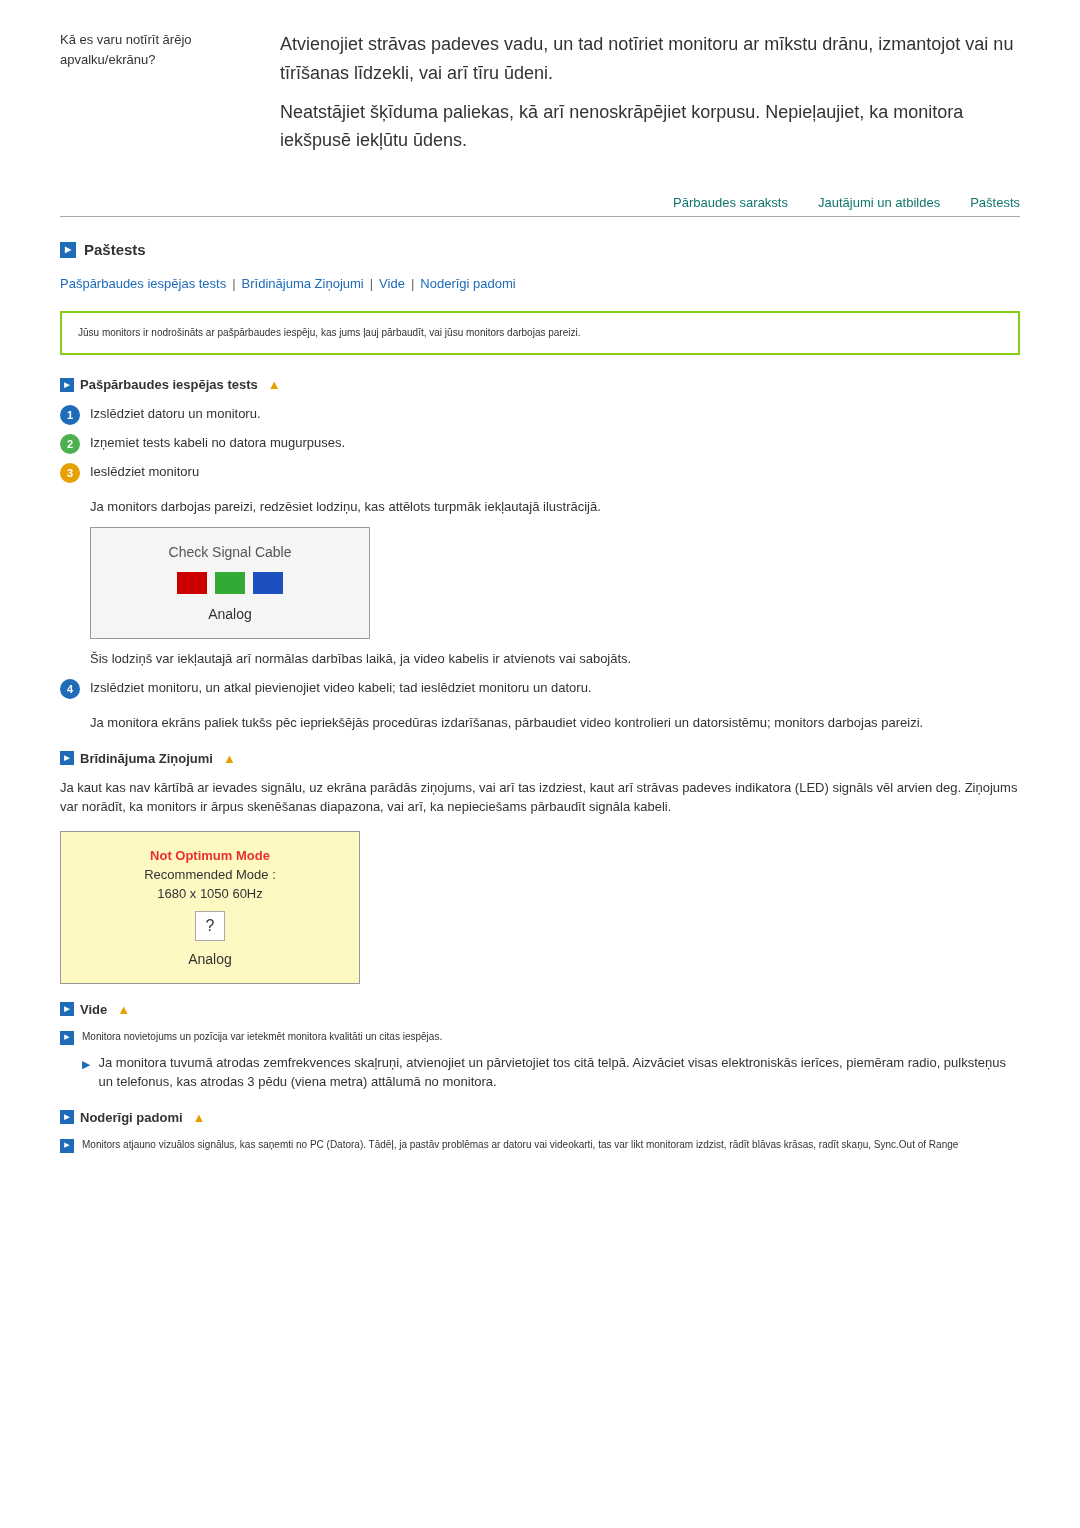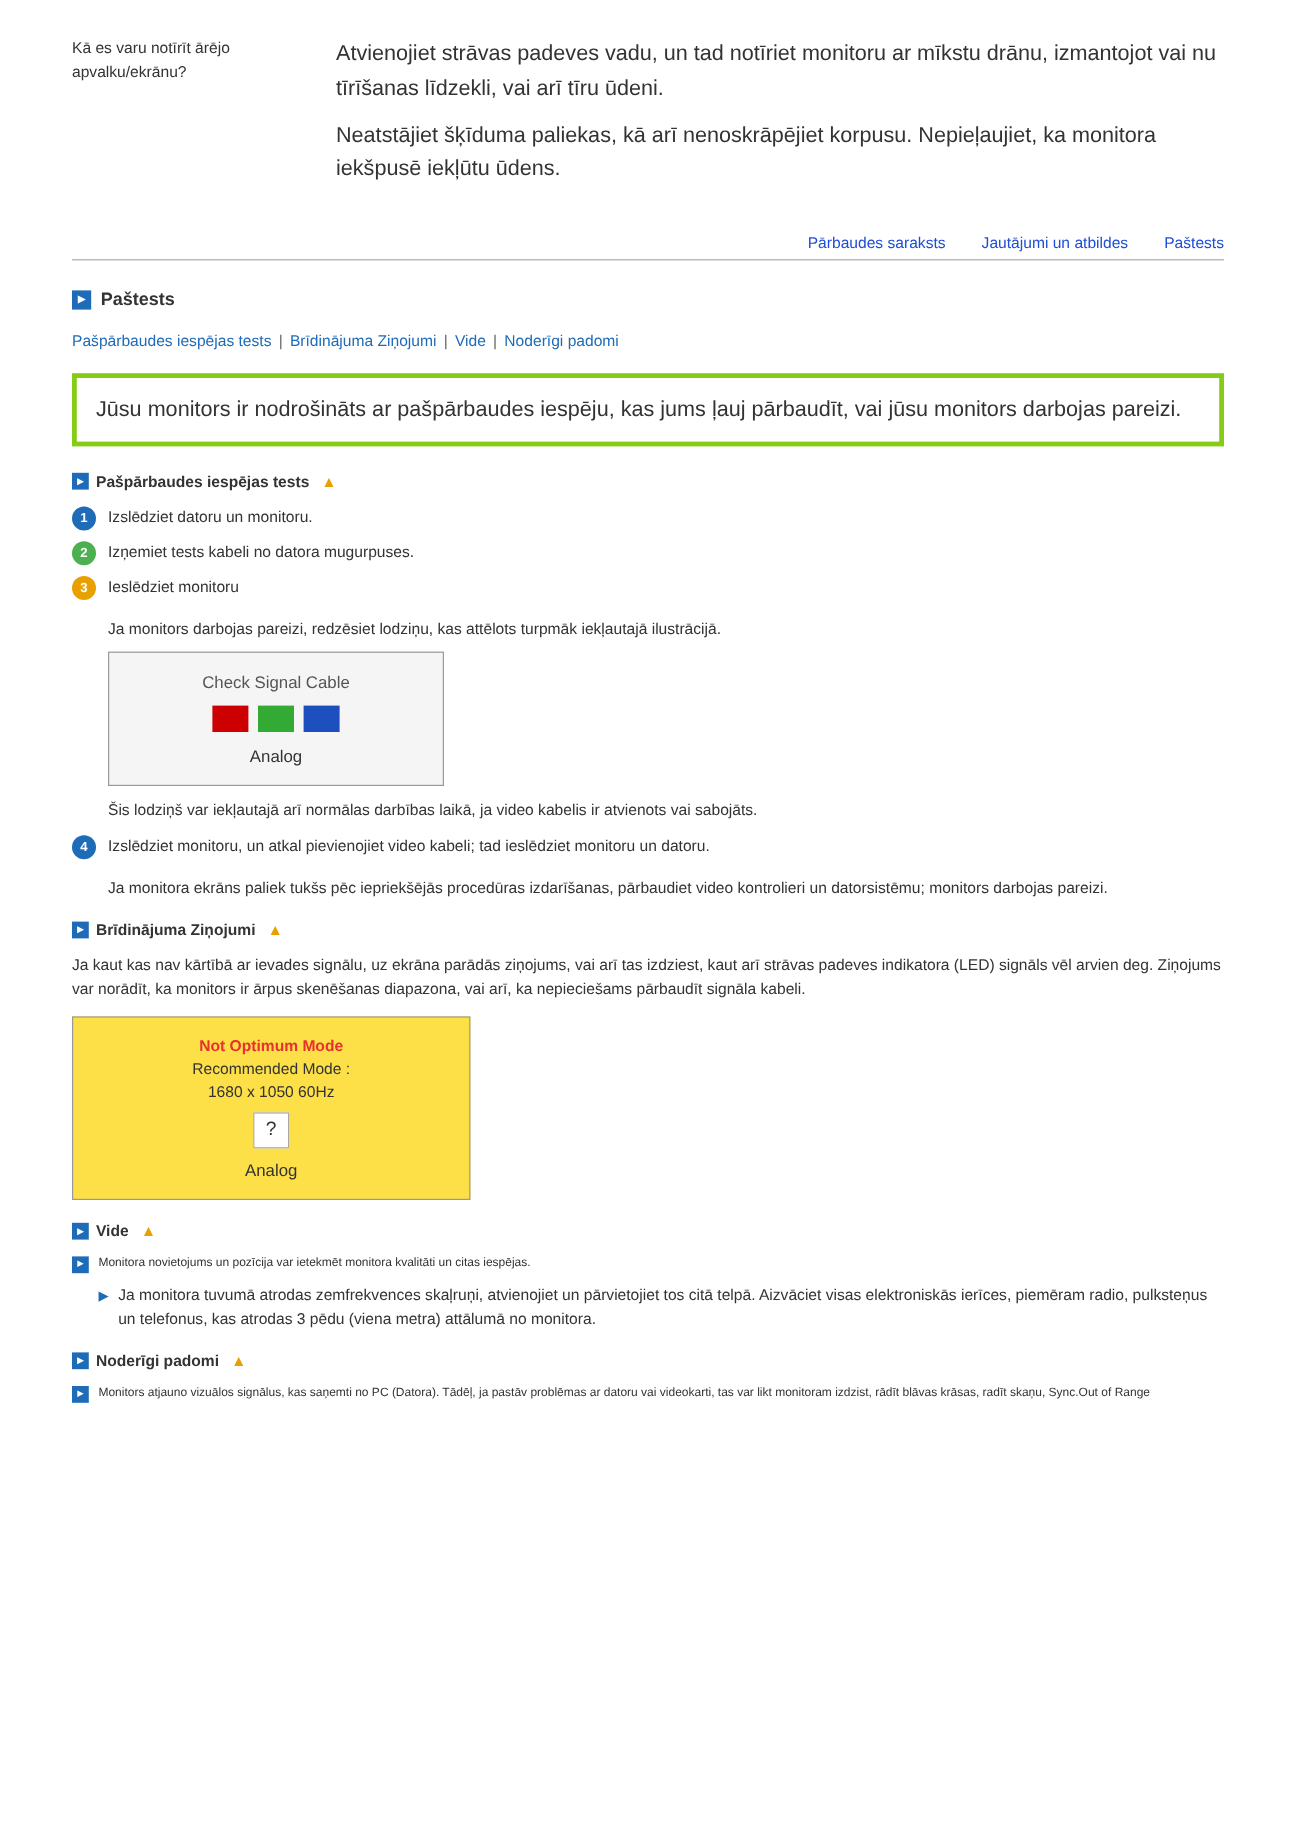--- a/index.html
+++ b/index.html
@@ -32,21 +32,21 @@
     .nav-tabs {
       display: flex;
       justify-content: flex-end;
       gap: 30px;
       border-bottom: 1px solid #aaa;
       padding-bottom: 6px;
       margin-bottom: 24px;
       font-size: 13px;
     }
     .nav-tab {
-      color: #1d4ed8;
+      color: #0f766e;
       cursor: pointer;
       text-decoration: none;
     }
     .section-title {
       display: flex;
       align-items: center;
       gap: 8px;
       font-size: 15px;
       font-weight: bold;
       color: #333;
@@ -74,24 +74,24 @@
       align-items: center;
     }
     .links-row a {
       color: #1e6bb8;
       text-decoration: none;
     }
     .links-row span {
       color: #666;
     }
     .info-box {
-      border: 4px solid #84cc16;
+      border: 2px solid #84cc16;
       padding: 12px 16px;
       margin-bottom: 22px;
-      font-size: 18px;
+      font-size: 10px;
       line-height: 1.6;
       color: #333;
     }
     .subsection-title {
       display: flex;
       align-items: center;
       gap: 6px;
       font-size: 13px;
       font-weight: bold;
       color: #333;
@@ -173,24 +173,24 @@
     .color-sq {
       width: 30px;
       height: 22px;
     }
     .signal-box .analog-text {
       font-size: 14px;
       color: #333;
     }
     .optimum-box {
       border: 1px solid #999;
-      width: 332px;
+      width: 300px;
       margin: 10px 12px 10px 0;
       padding: 16px 20px;
-      background: #fde047;
+      background: #fef9c3;
       text-align: center;
     }
     .optimum-box .not-optimum {
       font-size: 13px;
       font-weight: bold;
       color: #e83030;
       margin-bottom: 4px;
     }
     .optimum-box .recommended {
       font-size: 13px;

